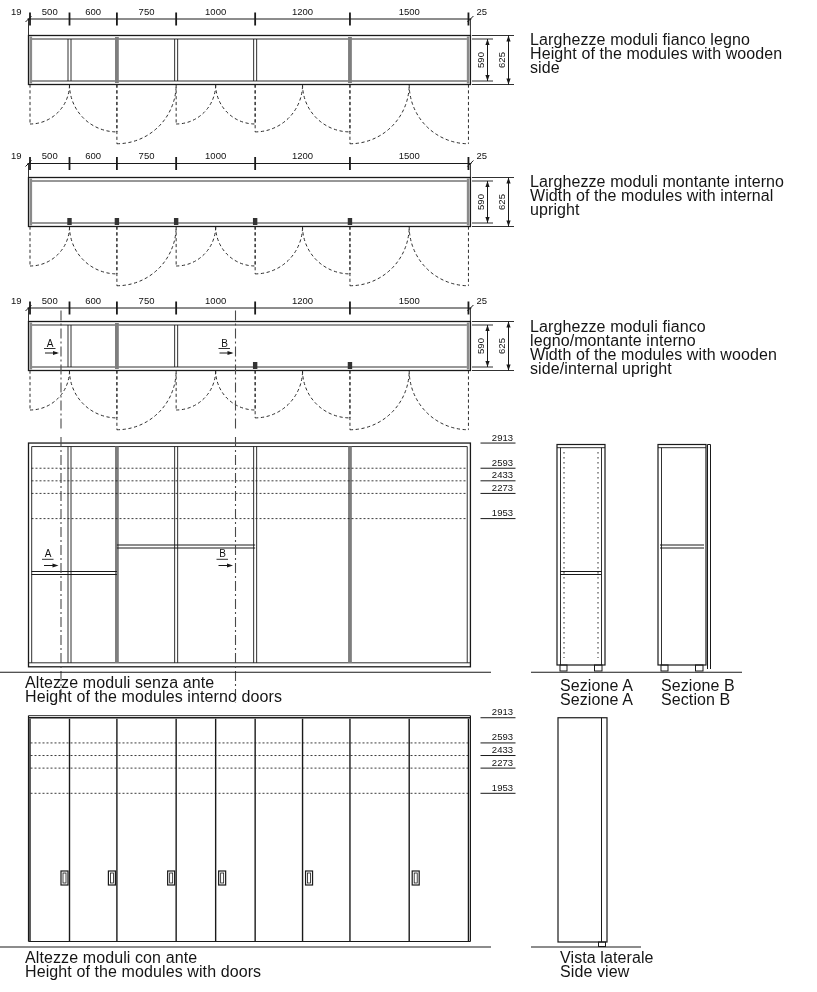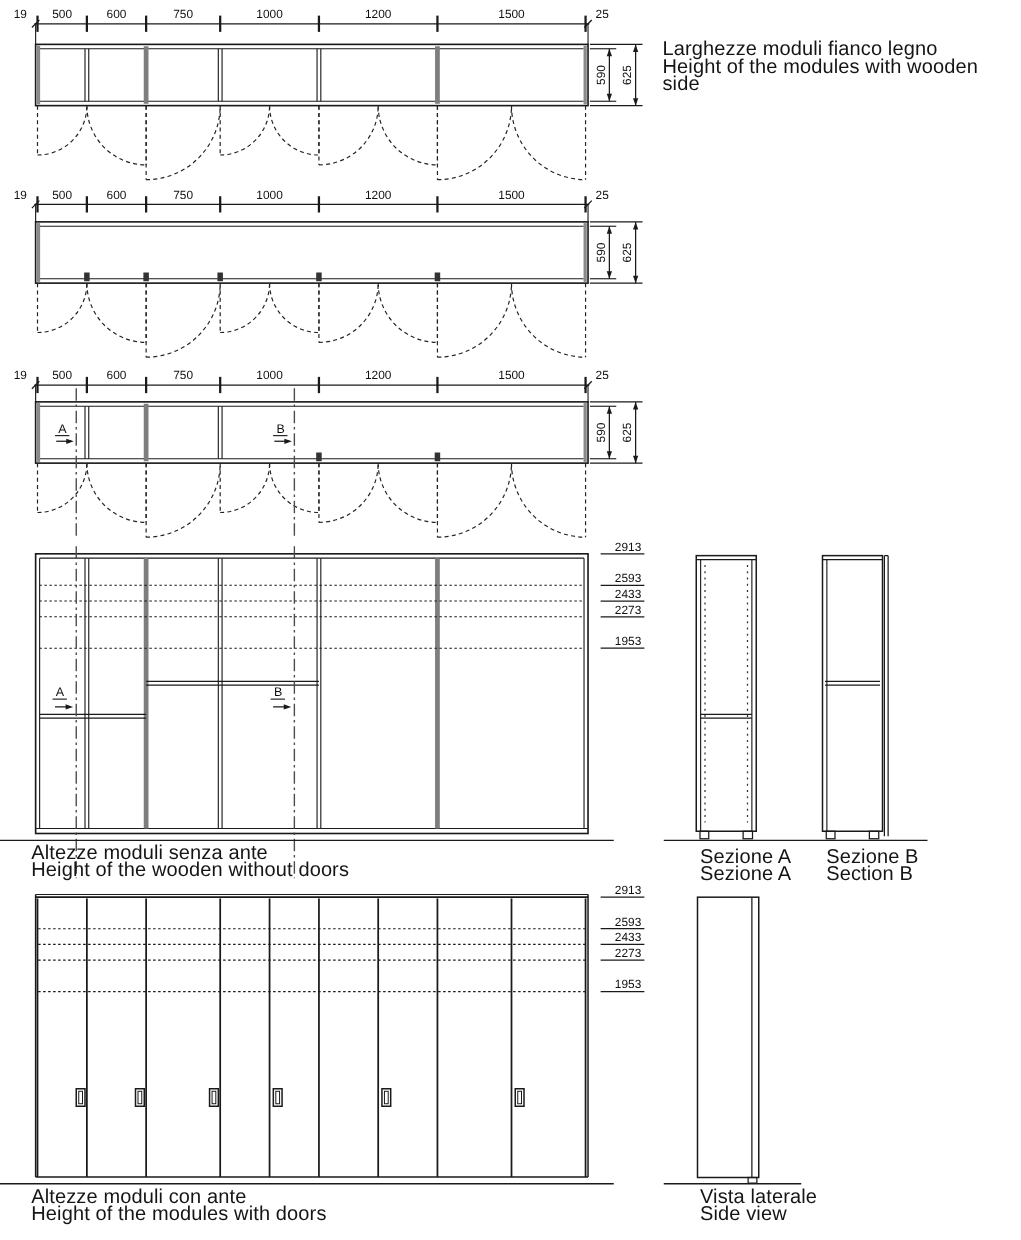--- a/index.html
+++ b/index.html
@@ -330,23 +330,31 @@
         <line x1="601.5" y1="717.7469" x2="601.5" y2="942" stroke="#1a1a1a" stroke-width="1" fill="none"></line>
         <rect x="598.5" y="942" width="7" height="4.5" fill="none" stroke="#1a1a1a" stroke-width="1"></rect>
         <line x1="531" y1="947" x2="641" y2="947" stroke="#1a1a1a" stroke-width="1.1" fill="none"></line>
       </g>
     </svg>
 
   <div class="cap" style="left:530px;top:33px;width:285px">
     <span>Larghezze moduli fianco legno</span><br>
     <span>Height of the modules with wooden side</span>
   </div>
+  <div class="cap" style="left:530px;top:175px;width:285px">
+    <span>Larghezze moduli montante interno</span><br>
+    <span>Width of the modules with internal upright</span>
+  </div>
+  <div class="cap" style="left:530px;top:320px;width:285px">
+    <span>Larghezze moduli fianco legno/montante interno</span><br>
+    <span>Width of the modules with wooden side/internal upright</span>
+  </div>
   <div class="cap" style="left:25px;top:676px;width:300px">
     <span>Altezze moduli senza ante</span><br>
-    <span>Height of the wooden without doors</span>
+    <span>Height of the modules interno doors</span>
   </div>
   <div class="cap" style="left:560px;top:679px;width:95px">
     <span>Sezione A</span><br>
     <span>Sezione A</span>
   </div>
   <div class="cap" style="left:661px;top:679px;width:95px">
     <span>Sezione B</span><br>
     <span>Section B</span>
   </div>
   <div class="cap" style="left:560px;top:951px;width:120px">

